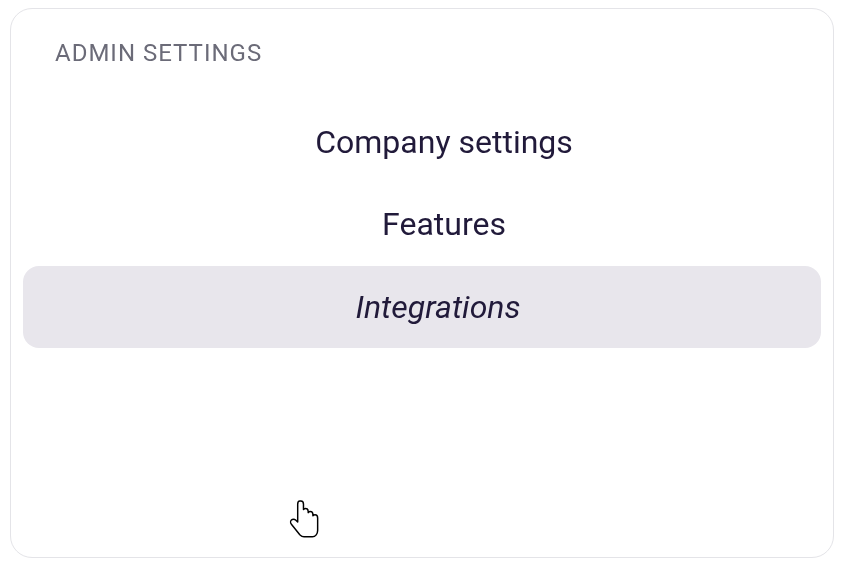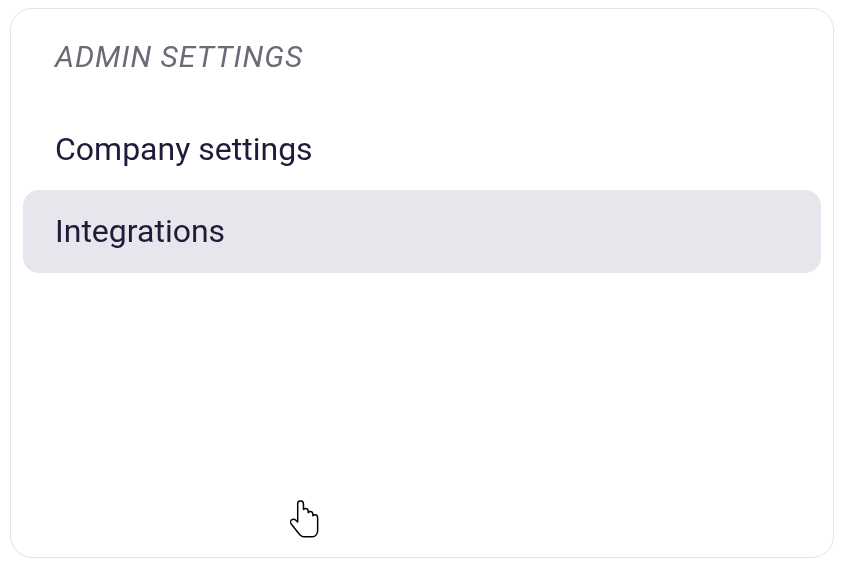--- a/index.html
+++ b/index.html
@@ -19,59 +19,61 @@
       top: 8px;
       left: 10px;
       width: 824px;
       height: 550px;
       border: 1px solid #e4e4e8;
       border-radius: 22px;
       background: #ffffff;
       overflow: hidden;
     }
     .section-title {
-      font-size: 30px;
+      font-size: 24px;
       letter-spacing: 1px;
       color: #6b6b78;
       font-weight: 400;
       padding: 30px 0 10px 44px;
-      font-style: italic;
     }
     .menu {
       margin-top: 24px;
+      text-align: center;
     }
     .menu-item {
       font-size: 32px;
       color: #211a3a;
       font-weight: 400;
       padding: 22px 0 22px 44px;
       line-height: 1.2;
       cursor: pointer;
     }
     .menu-item.active {
       background: #e8e6ec;
       border-radius: 16px;
       margin: 0 12px;
       padding-left: 32px;
+      font-style: italic;
     }
     .cursor-icon {
       position: absolute;
       left: 275px;
       top: 490px;
       width: 36px;
       height: 42px;
       pointer-events: none;
     }
   </style>
 </head>
 <body>
 
 <div class="panel">
   <div class="section-title">ADMIN SETTINGS</div>
   <div class="menu">
     <div class="menu-item">Company settings</div>
+    <div class="menu-item">Features</div>
     <div class="menu-item active">Integrations</div>
   </div>
 
   <svg class="cursor-icon" viewBox="0 0 32 40" xmlns="http://www.w3.org/2000/svg">
     <path d="M12 2 C11 2 10 3 10 5 L10 22 L8 20 C7 19 5 19 4 20 C3 21 3 23 4 24 L12 34 C13 35 14 36 16 36 L24 36 C27 36 29 33 29 30 L29 18 C29 16 28 15 26.5 15 C25.5 15 25 15.5 24.5 16 L24.5 15 C24.5 13 23.5 12 22 12 C21 12 20.3 12.5 20 13 L20 12 C20 10 19 9 17.5 9 C16.5 9 16 9.5 15.5 10 L15.5 5 C15.5 3 14.5 2 13 2 Z" fill="#ffffff" stroke="#000000" stroke-width="1.4" stroke-linejoin="round"></path>
   </svg>
 </div>
 
 </body></html>

